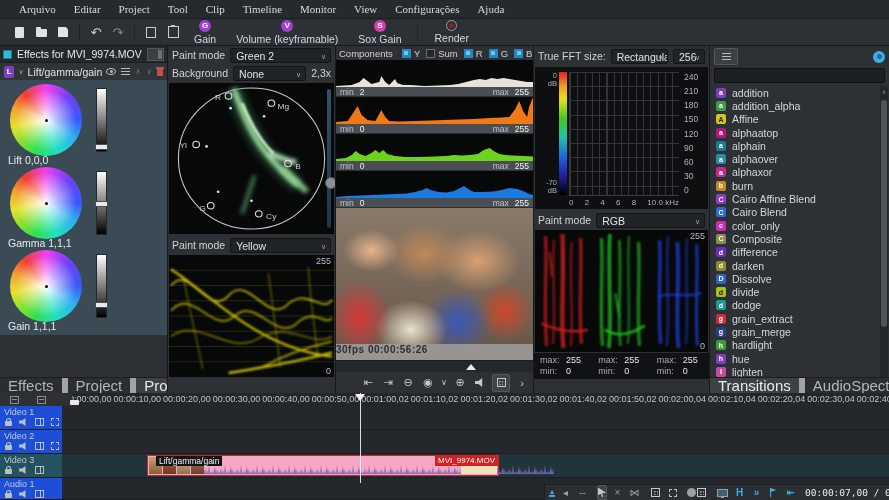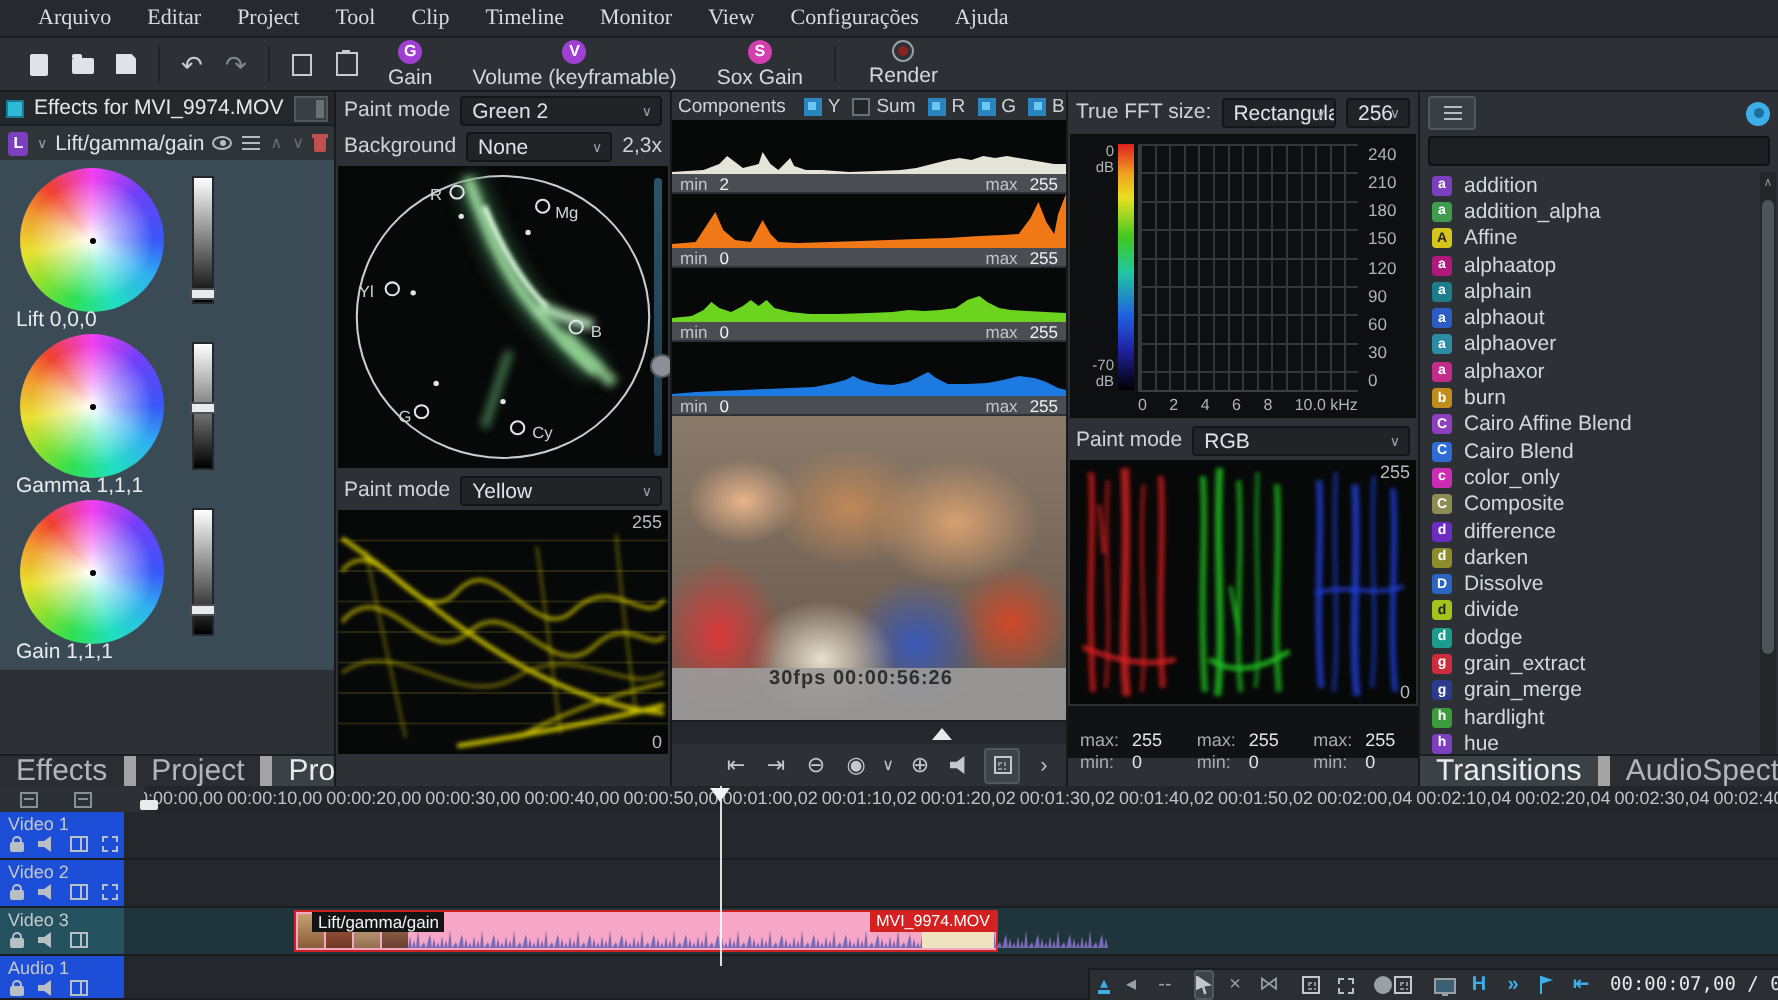--- a/index.html
+++ b/index.html
@@ -100,22 +100,22 @@
   .hist-sp{flex:1;}
   .preview{flex:1;position:relative;background:
      radial-gradient(40px 30px at 18% 28%,#e8b48a 0%,rgba(232,180,138,0) 70%),
      radial-gradient(55px 42px at 45% 30%,#c08858 0%,rgba(192,136,88,0) 70%),
      radial-gradient(60px 45px at 72% 35%,#d8a070 0%,rgba(216,160,112,0) 70%),
      radial-gradient(45px 55px at 12% 72%,#d83838 0%,rgba(216,56,56,0) 70%),
      radial-gradient(52px 42px at 38% 80%,#e8e0d0 0%,rgba(232,224,208,0) 70%),
      radial-gradient(48px 48px at 62% 75%,#3858b8 0%,rgba(56,88,184,0) 70%),
      radial-gradient(42px 42px at 86% 68%,#d04828 0%,rgba(208,72,40,0) 70%),
      linear-gradient(#8a7a6a,#655548);}
-  .preview-overlay{position:absolute;left:0;right:0;bottom:0;height:26px;background:rgba(155,155,155,.9);
-      font-size:10px;font-weight:bold;color:#2e2e2e;text-align:center;line-height:12px;padding-right:8px;letter-spacing:.5px;}
+  .preview-overlay{position:absolute;left:0;right:0;bottom:0;height:16px;background:rgba(155,155,155,.9);
+      font-size:10px;font-weight:bold;color:#2e2e2e;text-align:left;line-height:12px;padding-right:8px;letter-spacing:.5px;}
   .scrub{height:11px;background:#24272b;position:relative;border-top:1px solid #1b1e20;}
   .scrub-tri{position:absolute;left:66%;top:3px;width:0;height:0;border-left:5px solid transparent;border-right:5px solid transparent;border-bottom:6px solid #e8eaec;}
   .transport{height:21px;display:flex;align-items:center;justify-content:flex-end;gap:4px;padding:0 3px;background:#2d3136;}
   .tr-btn{min-width:16px;height:16px;display:flex;align-items:center;justify-content:center;color:#c4c8cc;font-size:11px;}
   .tr-btn.small{font-size:8px;min-width:8px;}
   .tr-btn.boxed{background:#3e4347;border:1px solid #53585d;border-radius:2px;}
   .ic-speaker{width:10px;height:9px;background:#c4c8cc;clip-path:polygon(0 32%,34% 32%,72% 0,72% 100%,34% 68%,0 68%);}
   .ic-fit{width:9px;height:9px;border:1px solid #c4c8cc;box-sizing:border-box;position:relative;}
   .ic-fit::after{content:"";position:absolute;inset:1.5px;border:1px dotted #8a9095;}
   
@@ -126,21 +126,21 @@
   .fft-gridcol{flex:1;display:flex;flex-direction:column;}
   .fft-grid{flex:1;border-left:1px solid #3a3e42;border-bottom:1px solid #3a3e42;
      background-image:repeating-linear-gradient(to right,#33373b 0 1px,transparent 1px 7.3px),
                       repeating-linear-gradient(to bottom,#33373b 0 1px,transparent 1px 14.2px);}
   .fft-bottom{height:13px;display:flex;justify-content:space-between;font-size:8px;color:#b0b4b8;align-items:center;white-space:nowrap;}
   .fft-ticks{width:27px;display:flex;flex-direction:column;justify-content:space-between;font-size:8.5px;color:#b0b4b8;padding:0 0 14px 5px;box-sizing:border-box;}
   .parade{height:122px;margin:1px;display:flex;gap:2px;position:relative;padding:2px;box-sizing:border-box;}
   .parade-block{flex:1;height:100%;}
   .parade-block svg{width:100%;height:100%;display:block;}
   .parade-stats{height:26px;display:flex;background:#101214;}
-  .pst-col{flex:1;padding:2px 6px;font-size:9px;line-height:11px;margin-top:10px;}
+  .pst-col{flex:1;padding:2px 6px;font-size:9px;line-height:11px;}
   .pst-dim{color:#a8acb0;display:inline-block;width:26px;}
   .pst-val{color:#e4e7ea;}
   
   .p-comp{left:710px;width:179px;display:flex;flex-direction:column;}
   .comp-toolbar{height:19px;display:flex;align-items:center;justify-content:space-between;padding:1px 4px;}
   .comp-hambtn{width:22px;height:15px;background:#3a3f44;border:1px solid #52575c;border-radius:2px;display:flex;align-items:center;justify-content:center;}
   .ic-bluedot{width:12px;height:12px;border-radius:50%;background:#3daee9;position:relative;}
   .ic-bluedot::after{content:"";position:absolute;inset:3.5px;border-radius:50%;background:#1d6e9c;}
   .comp-search{height:13px;margin:1px 4px 3px 4px;background:#1d2023;border:1px solid #0f1113;border-radius:2px;color:#dfe3e7;font-size:10px;padding:0 4px;outline:none;}
   .comp-list{flex:1;position:relative;overflow:hidden;padding-left:6px;}
@@ -635,24 +635,20 @@
           <span class="comp-ic" style="background: rgb(212, 196, 28); color: rgb(34, 34, 34);">A</span>
           <span class="comp-label">Affine</span>
         </div>
           <div class="comp-item">
           <span class="comp-ic" style="background: rgb(176, 24, 124); color: rgb(255, 255, 255);">a</span>
           <span class="comp-label">alphaatop</span>
         </div>
           <div class="comp-item">
           <span class="comp-ic" style="background: rgb(28, 124, 140); color: rgb(255, 255, 255);">a</span>
           <span class="comp-label">alphain</span>
-        </div>
-          <div class="comp-item">
-          <span class="comp-ic" style="background: rgb(44, 92, 196); color: rgb(255, 255, 255);">a</span>
-          <span class="comp-label">alphaout</span>
         </div>
           <div class="comp-item">
           <span class="comp-ic" style="background: rgb(44, 140, 164); color: rgb(255, 255, 255);">a</span>
           <span class="comp-label">alphaover</span>
         </div>
           <div class="comp-item">
           <span class="comp-ic" style="background: rgb(196, 44, 140); color: rgb(255, 255, 255);">a</span>
           <span class="comp-label">alphaxor</span>
         </div>
           <div class="comp-item">

